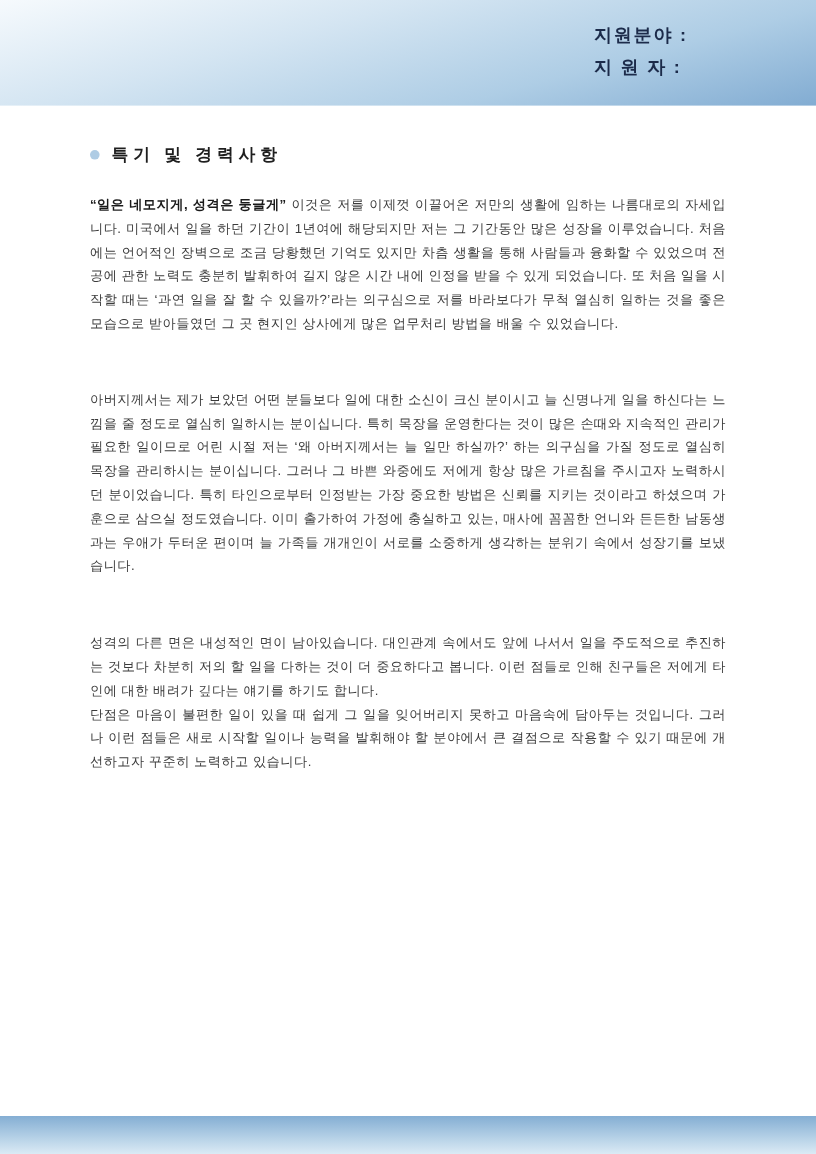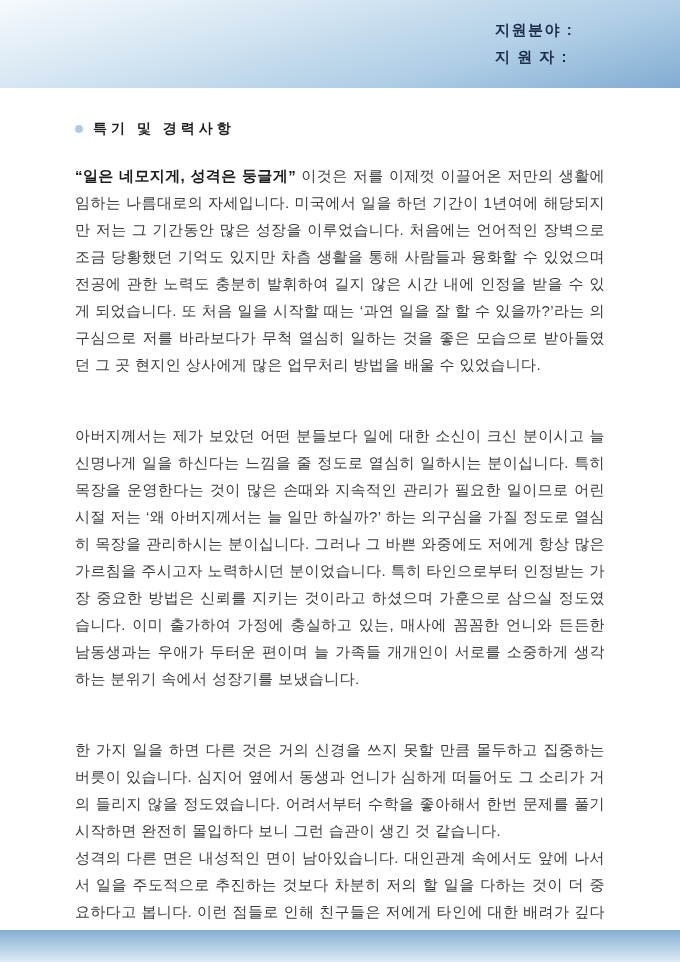--- a/index.html
+++ b/index.html
@@ -58,21 +58,21 @@
   }
   .sec-title {
     margin: 0;
     font-size: 14px;
     font-weight: bold;
     color: #1e1e1e;
     letter-spacing: 4px;
   }
   .body-text {
     margin: 0 0 8px 0;
-    font-size: 15px;
+    font-size: 11px;
     line-height: 1.8;
     color: #3b3b3b;
     text-align: justify;
     word-break: break-all;
     letter-spacing: 0.4px;
   }
   .body-text strong { color: #1a1a1a; }
   
   .band-bottom {
     position: absolute;
@@ -101,21 +101,21 @@
         <h2 class="sec-title">특기 및 경력사항</h2>
       </div>
       <p class="body-text"><strong>“일은 네모지게, 성격은 둥글게”</strong><span> 이것은 저를 이제껏 이끌어온 저만의 생활에 임하는 나름대로의 자세입니다. 미국에서 일을 하던 기간이 1년여에 해당되지만 저는 그 기간동안 많은 성장을 이루었습니다. 처음에는 언어적인 장벽으로 조금 당황했던 기억도 있지만 차츰 생활을 통해 사람들과 융화할 수 있었으며 전공에 관한 노력도 충분히 발휘하여 길지 않은 시간 내에 인정을 받을 수 있게 되었습니다. 또 처음 일을 시작할 때는 ‘과연 일을 잘 할 수 있을까?’라는 의구심으로 저를 바라보다가 무척 열심히 일하는 것을 좋은 모습으로 받아들였던 그 곳 현지인 상사에게 많은 업무처리 방법을 배울 수 있었습니다.</span></p>
     </section>
 
     <section class="sec">
       <p class="body-text">아버지께서는 제가 보았던 어떤 분들보다 일에 대한 소신이 크신 분이시고 늘 신명나게 일을 하신다는 느낌을 줄 정도로 열심히 일하시는 분이십니다. 특히 목장을 운영한다는 것이 많은 손때와 지속적인 관리가 필요한 일이므로 어린 시절 저는 ‘왜 아버지께서는 늘 일만 하실까?’ 하는 의구심을 가질 정도로 열심히 목장을 관리하시는 분이십니다. 그러나 그 바쁜 와중에도 저에게 항상 많은 가르침을 주시고자 노력하시던 분이었습니다. 특히 타인으로부터 인정받는 가장 중요한 방법은 신뢰를 지키는 것이라고 하셨으며 가훈으로 삼으실 정도였습니다. 이미 출가하여 가정에 충실하고 있는, 매사에 꼼꼼한 언니와 든든한 남동생과는 우애가 두터운 편이며 늘 가족들 개개인이 서로를 소중하게 생각하는 분위기 속에서 성장기를 보냈습니다.</p>
     </section>
 
     <section class="sec">
-      <p class="body-text" style="margin-bottom:0;">한 가지 일을 하면 다른 것은 거의 신경을 쓰지 못할 만큼 몰두하고 집중하는 버릇이 있습니다. 심지어 옆에서 동생과 언니가 심하게 떠들어도 그 소리가 거의 들리지 않을 정도였습니다. 어려서부터 수학을 좋아해서 한번 문제를 풀기 시작하면 완전히 몰입하다 보니 그런 습관이 생긴 것 같습니다.</p>
       <p class="body-text" style="margin-bottom:0;">성격의 다른 면은 내성적인 면이 남아있습니다. 대인관계 속에서도 앞에 나서서 일을 주도적으로 추진하는 것보다 차분히 저의 할 일을 다하는 것이 더 중요하다고 봅니다. 이런 점들로 인해 친구들은 저에게 타인에 대한 배려가 깊다는 얘기를 하기도 합니다.</p>
+      <p class="body-text">단점은 마음이 불편한 일이 있을 때 쉽게 그 일을 잊어버리지 못하고 마음속에 담아두는 것입니다. 그러나 이런 점들은 새로 시작할 일이나 능력을 발휘해야 할 분야에서 큰 결점으로 작용할 수 있기 때문에 개선하고자 꾸준히 노력하고 있습니다.</p>
     </section>
 
   </main>
 
   <footer class="band-bottom"></footer>
 
 </div>
 
 </body></html>

